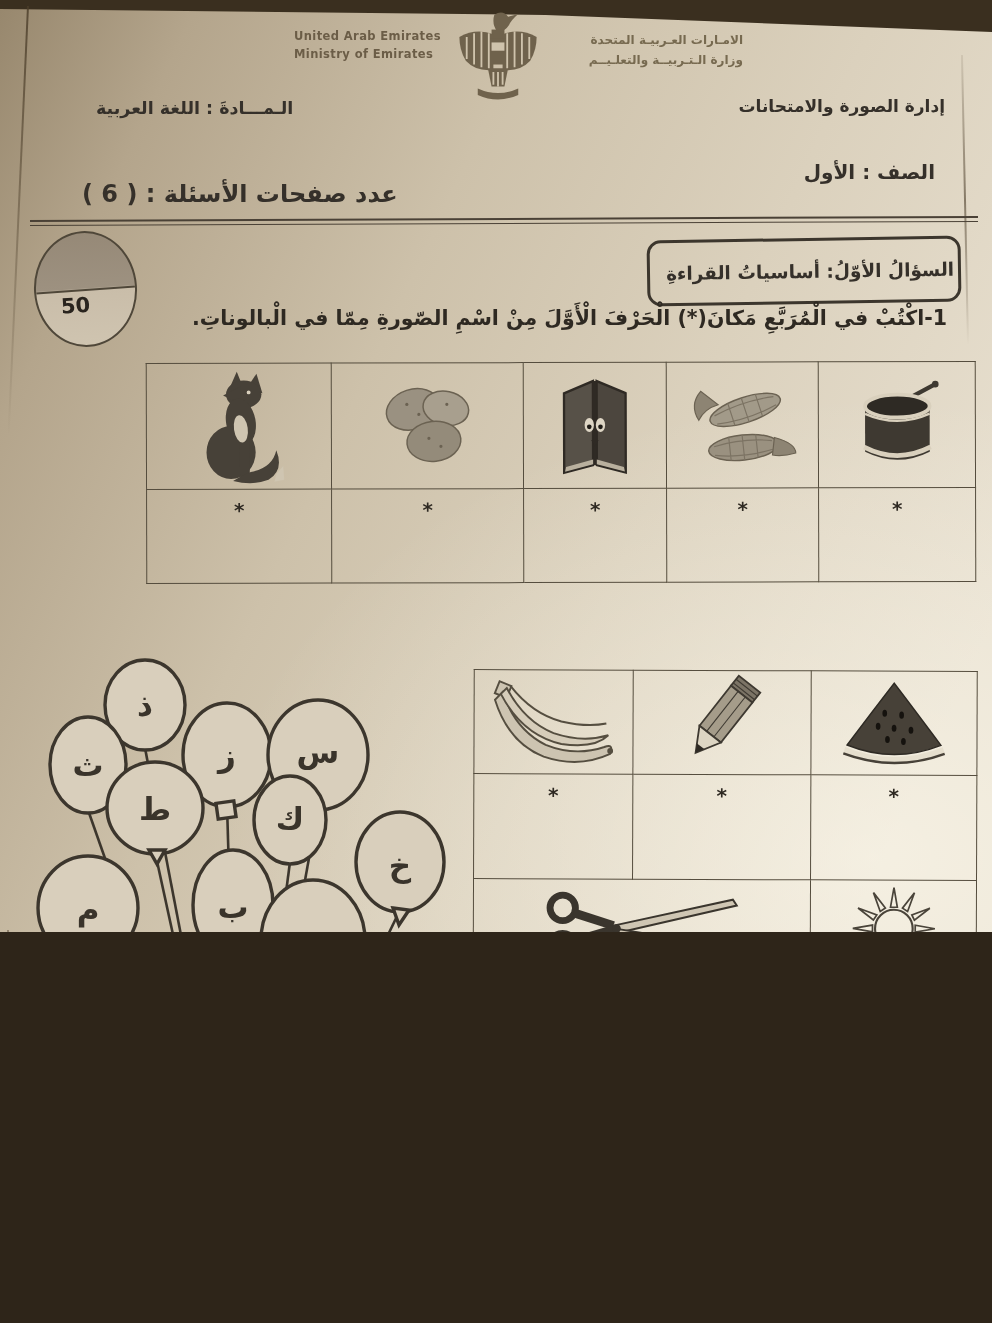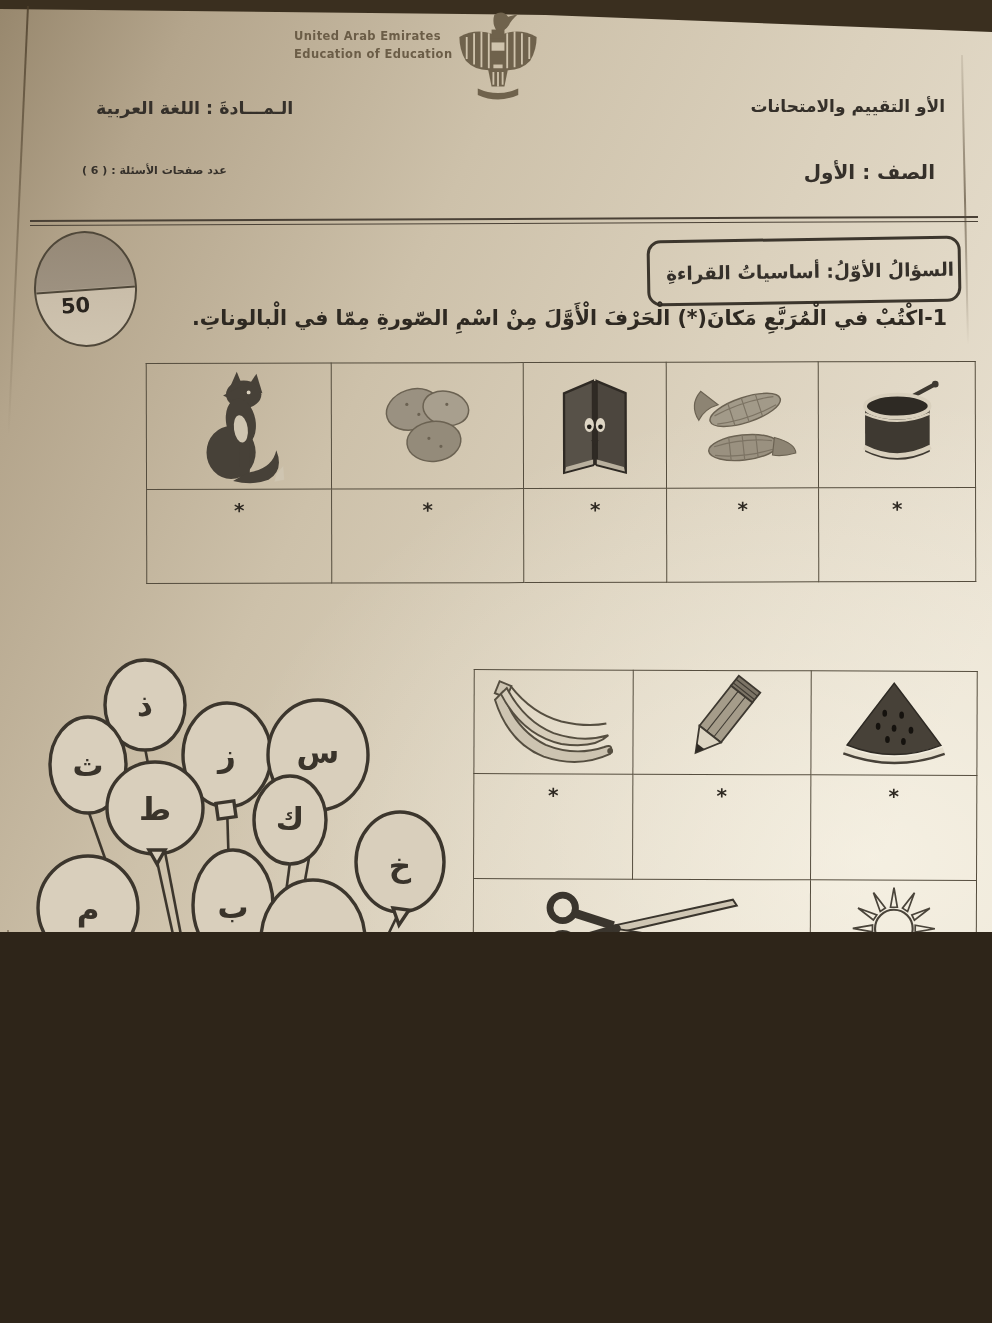--- a/index.html
+++ b/index.html
@@ -25,21 +25,21 @@
     color:#6b5d47;line-height:1.55;letter-spacing:.4px;text-align:left;}
   .ar-ministry{left:558px;top:30px;width:185px;font-size:12px;font-weight:bold;
     color:#776a50;line-height:1.7;text-align:right;direction:rtl;}
   .emblem{left:452px;top:10px;}
 
   .hdr{font-weight:bold;direction:rtl;white-space:nowrap;color:#35302a;}
   .department{right:47px;top:96px;font-size:17px;}
   .subject{left:96px;top:98px;font-size:17.5px;}
   .grade{right:57px;top:160px;font-size:20px;}
   .exam-title{left:392px;top:152px;width:290px;text-align:center;font-size:17px;}
-  .pages-count{left:82px;top:164px;font-size:11px;}
+  .pages-count{left:82px;top:180px;font-size:24px;}
   .academic-year{left:415px;top:197px;width:265px;text-align:center;font-size:17px;}
   .header-rule{left:30px;top:218px;width:948px;height:3px;
     border-top:2px solid #4a4136;border-bottom:1.5px solid #4a4136;transform:rotate(-.25deg);}
 
   .marks-oval{left:34px;top:231px;width:99px;height:112px;border:2.5px solid #4f4739;
     border-radius:50%;overflow:hidden;transform:rotate(-4deg);
     background:linear-gradient(#968977 0%,#9d9180 49%, #c9bda9 51%, #cfc4b0 100%);}
   .marks-line{position:absolute;left:0;top:50%;width:100%;height:1.5px;background:#4f4739;}
   .marks-value{position:absolute;left:24%;top:54%;font-size:21px;font-weight:bold;color:#29241e;}
 
@@ -68,21 +68,21 @@
 
 <div class="photo">
 
   <div class="abs edge-top"></div>
   <div class="abs edge-left"></div>
   <div class="abs edge-right"></div>
   <div class="abs edge-left-low"></div>
 
   <div class="abs en-ministry">
     <span>United Arab Emirates</span><br>
-    <span>Education of Education</span>
+    <span>Ministry of Emirates</span>
   </div>
 
   <div class="abs emblem">
     <svg width="92" height="98" viewBox="0 0 100 104">
       <g fill="#6f624c">
         <path d="M46 4 Q55 -2 61 6 L72 3 Q64 10 62 15 Q57 23 49 22 Q43 14 46 4 Z"></path>
         <rect x="43" y="20" width="14" height="14"></rect>
         <path d="M8 28 Q26 18 45 25 L45 64 Q26 66 15 54 Q8 42 8 28 Z"></path>
         <path d="M92 28 Q74 18 55 25 L55 64 Q74 66 85 54 Q92 42 92 28 Z"></path>
         <rect x="39" y="30" width="22" height="28"></rect>
@@ -91,22 +91,26 @@
       </g>
       <g stroke="#cfc3ac" stroke-width="2" fill="none">
         <path d="M16 28 L16 52 M24 24 L24 58 M32 22 L32 61 M40 24 L40 62"></path>
         <path d="M84 28 L84 52 M76 24 L76 58 M68 22 L68 61 M60 24 L60 62"></path>
         <path d="M45 66 L45 80 M50 66 L50 82 M55 66 L55 80"></path>
       </g>
       <rect x="43" y="34" width="14" height="9" fill="#cfc3ac"></rect>
     </svg>
   </div>
 
-
-  <div class="abs hdr department">الأو التقييم والامتحانات</div>
+  <div class="abs ar-ministry">
+    <span>الامـارات العـربيـة المتحدة</span><br>
+    <span>وزارة الـتـربيــة والتعلـيــم</span>
+  </div>
+
+  <div class="abs hdr department">إدارة الصورة والامتحانات</div>
   <div class="abs hdr subject">الـمـــادةَ : اللغة العربية</div>
   <div class="abs hdr grade">الصف :  الأول</div>
   <div class="abs hdr pages-count">عدد صفحات الأسئلة : ( 6 )</div>
   <div class="abs header-rule"></div>
 
   <div class="abs marks-oval">
     <div class="marks-line"></div>
     <div class="marks-value">50</div>
   </div>
 

